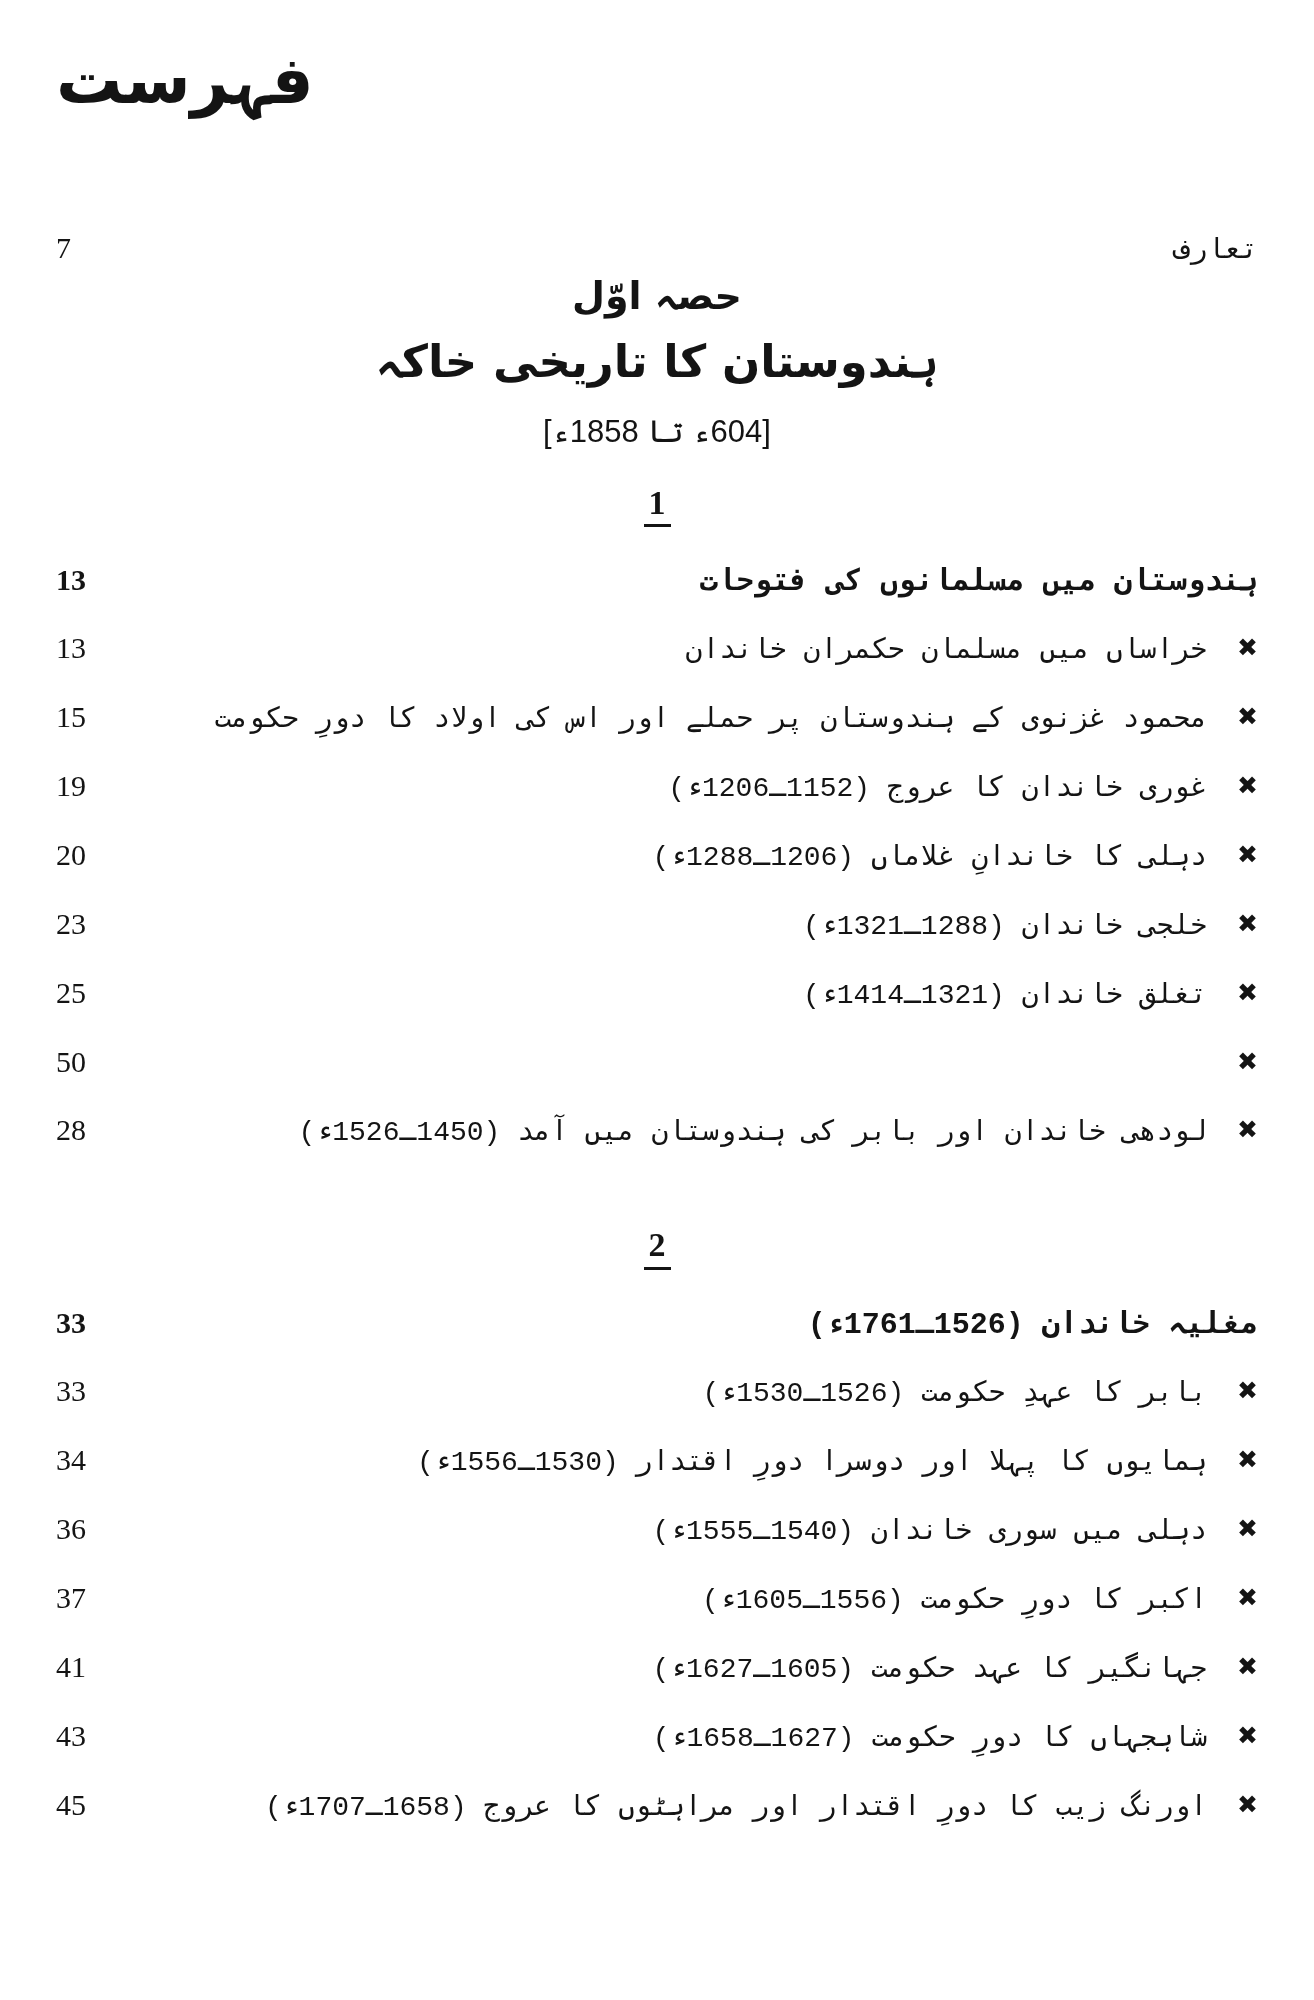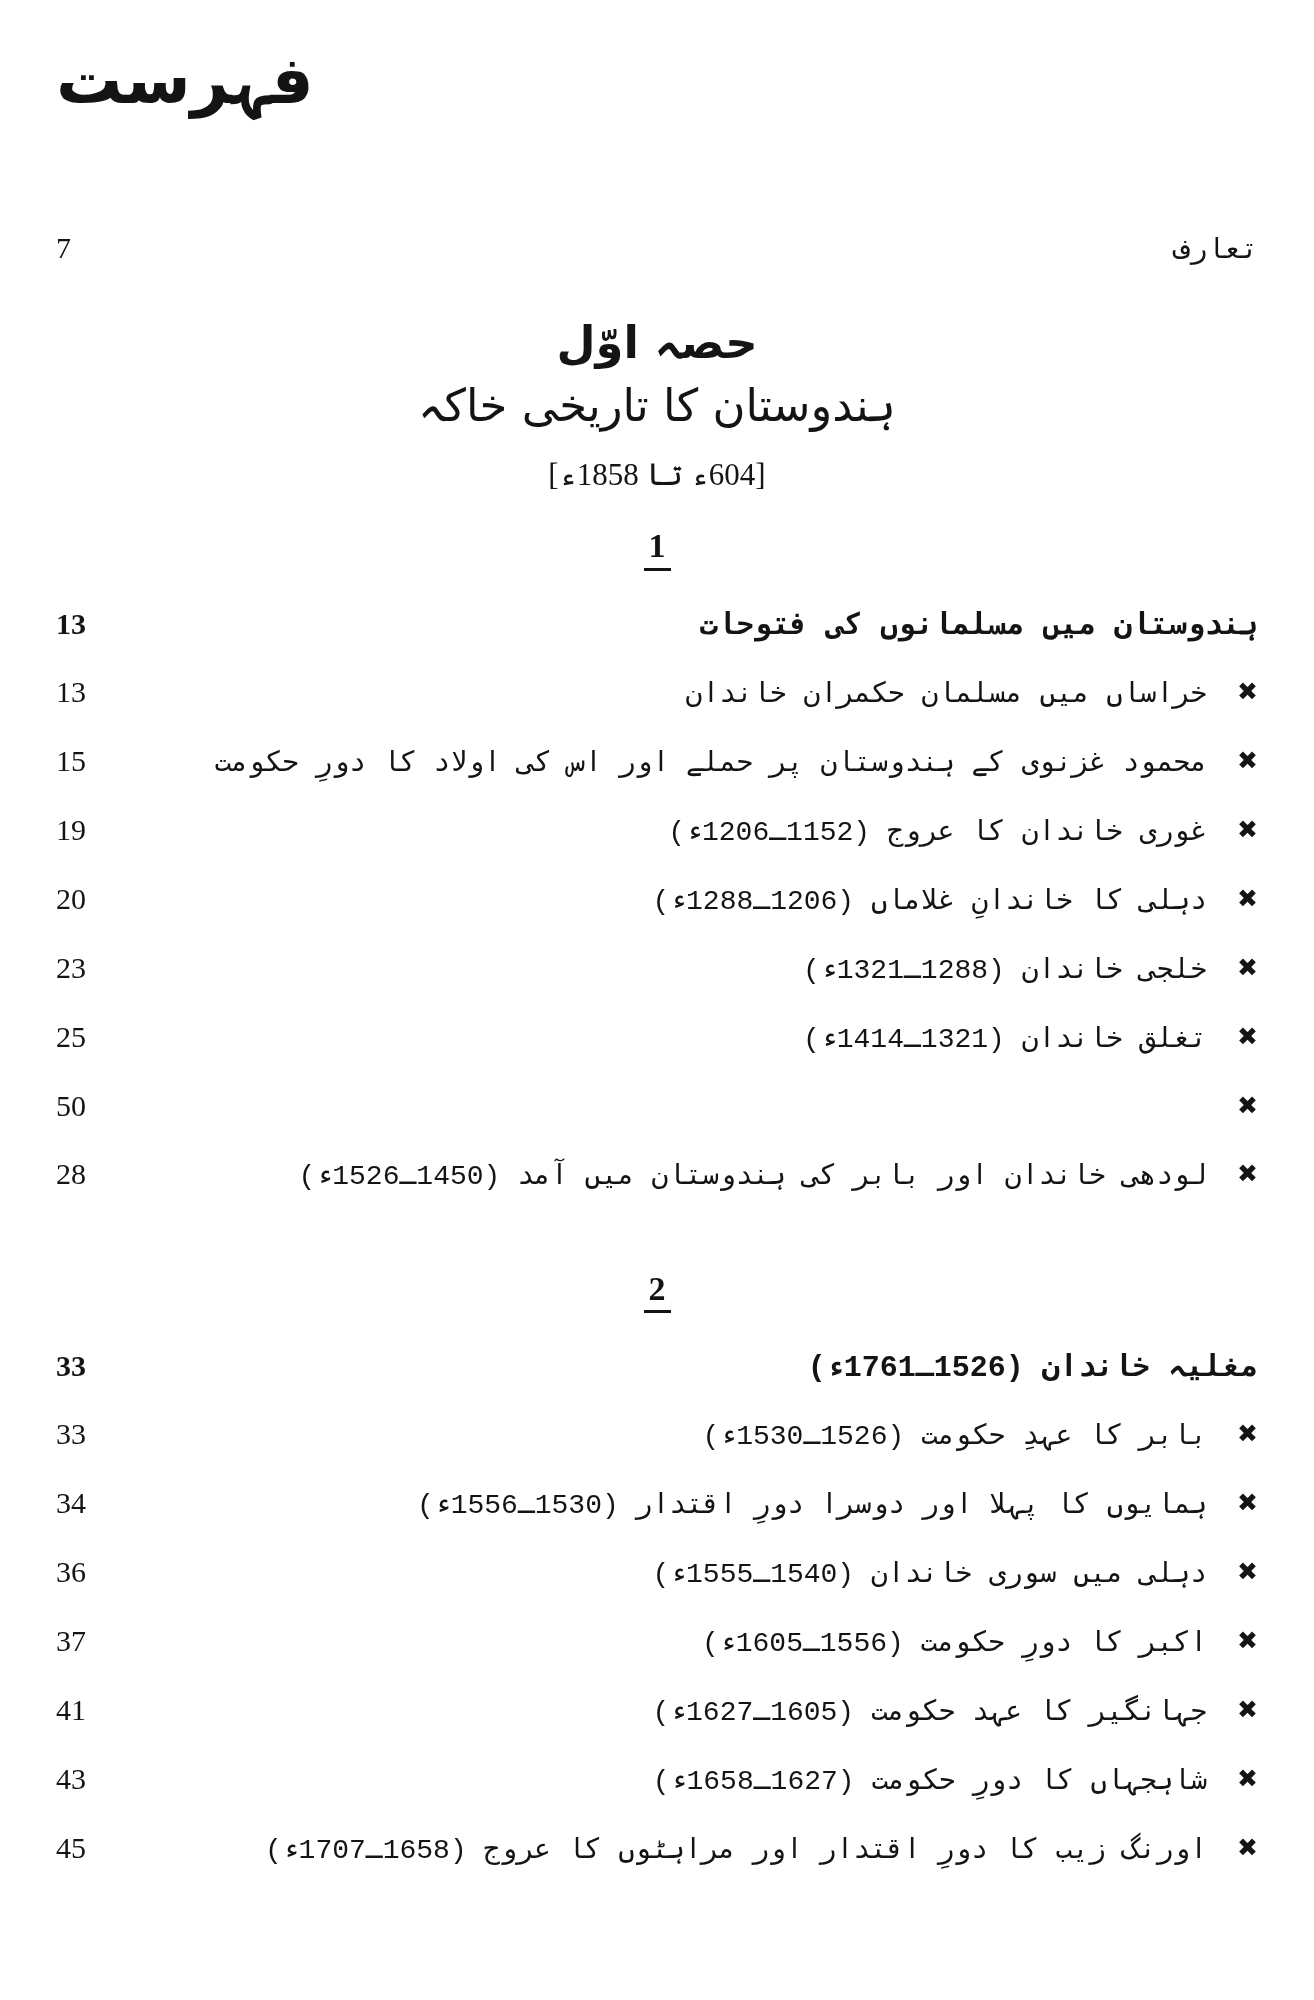--- a/index.html
+++ b/index.html
@@ -48,37 +48,36 @@
     direction: ltr;
     unicode-bidi: isolate;
   }
   .heading-row .row-title,
   .heading-row .row-page {
     font-weight: bold;
   }
   .heading-row .row-title { font-size: 30px; }
   .part-heading {
     text-align: center;
+    font-size: 38px;
+    font-weight: bold;
+    line-height: 1.35;
+  }
+  .part-subheading {
+    text-align: center;
     font-size: 45px;
     font-weight: bold;
     line-height: 1.35;
-    margin-top: 42px;
-  }
-  .part-subheading {
-    text-align: center;
-    font-size: 45px;
-    font-weight: normal;
-    line-height: 1.35;
-    margin-top: 2px;
+    margin-top: 10px;
   }
   .part-dates {
     text-align: center;
     font-size: 31px;
     margin-top: 20px;
-    font-family: Liberation Serif, serif;
+    font-family: Liberation Sans, sans-serif;
   }
   .chapter-number-wrap {
     text-align: center;
     margin: 34px 0 20px 0;
   }
   .chapter + .chapter .chapter-number-wrap {
     margin-top: 60px;
   }
   .chapter-number {
     display: inline-block;

